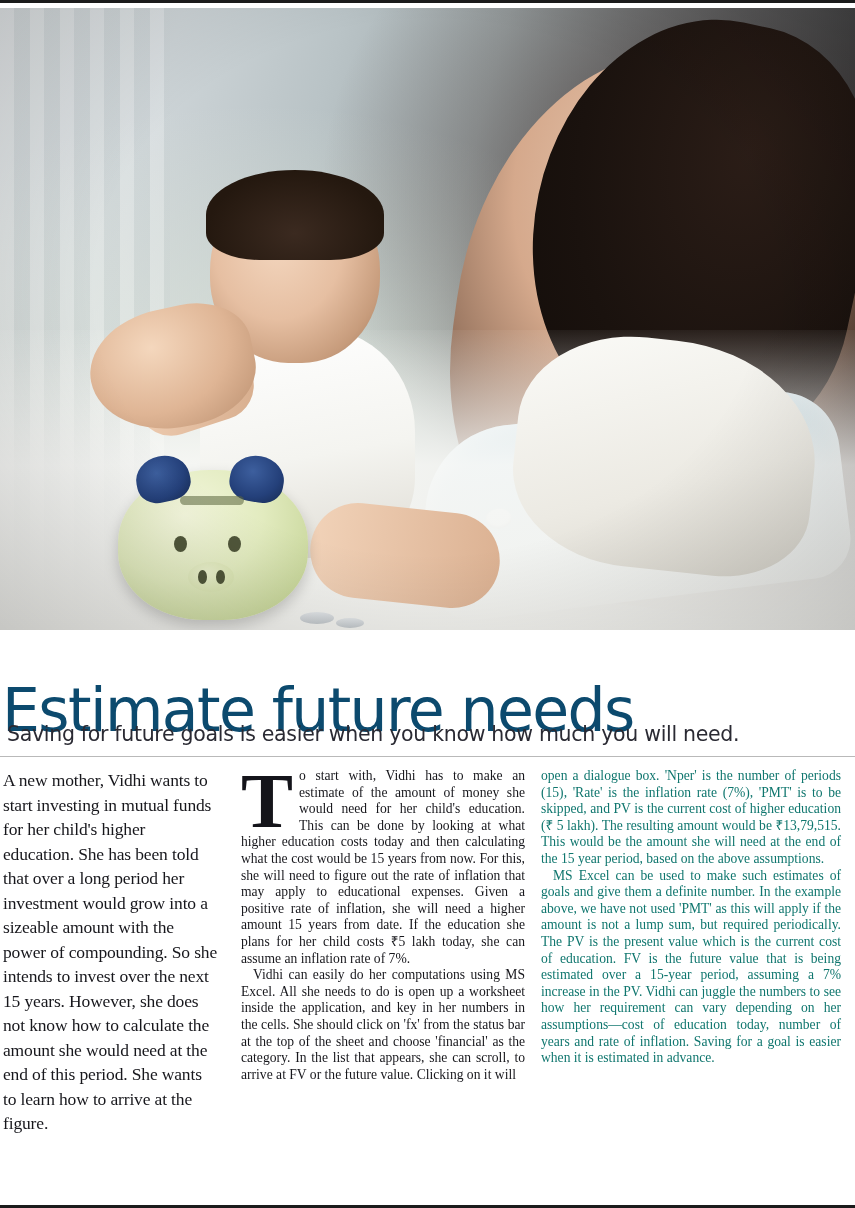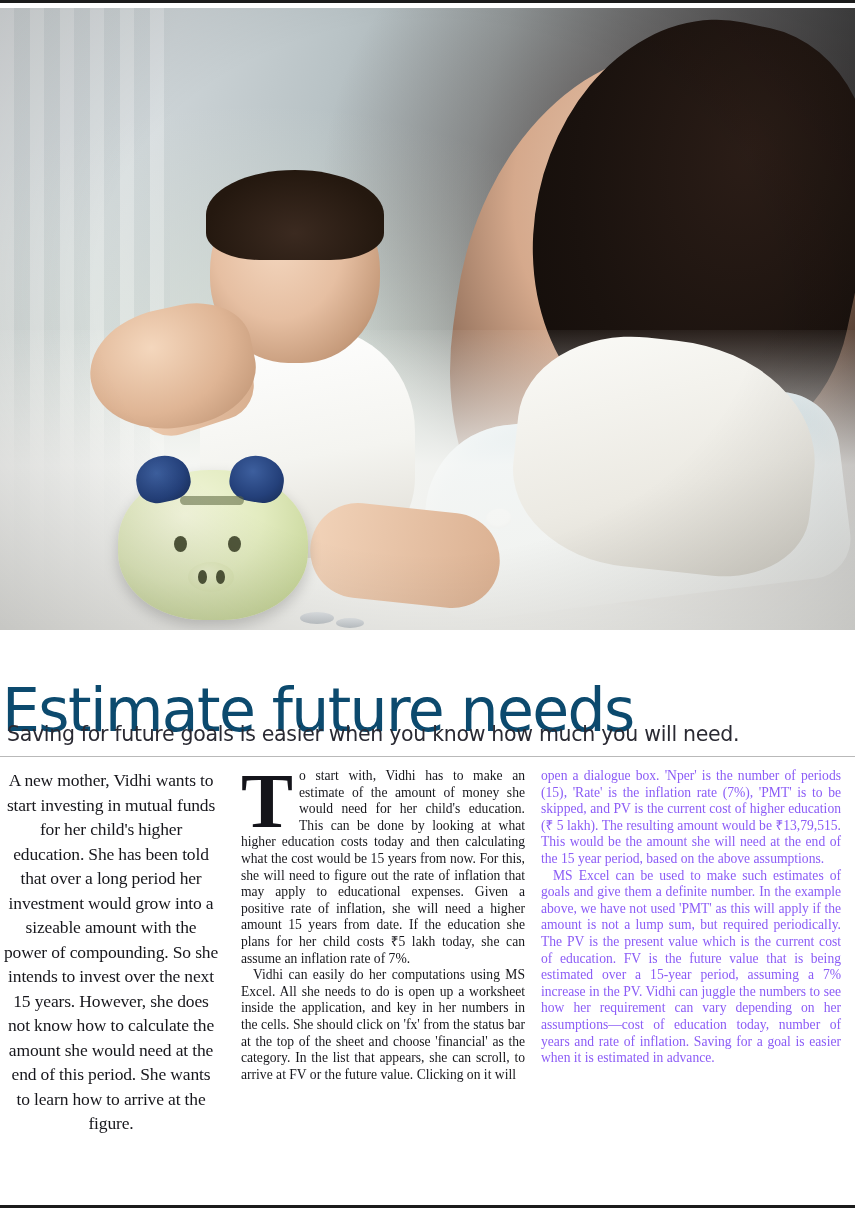--- a/index.html
+++ b/index.html
@@ -265,21 +265,20 @@
   .cols {
     position: absolute;
     left: 3px;
     top: 768px;
     width: 849px;
     display: flex;
     gap: 0;
   }
   .col {
     box-sizing: border-box;
-    text-align: center;
   }
   .col1 {
     width: 238px;
     padding-right: 22px;
     font-size: 17.5px;
     line-height: 24.5px;
     letter-spacing: -0.15px;
     color: #17171c;
   }
   .col2 {
@@ -288,21 +287,21 @@
     font-size: 13.6px;
     line-height: 16.6px;
     text-align: justify;
     color: #17171c;
   }
   .col3 {
     width: 300px;
     font-size: 13.6px;
     line-height: 16.6px;
     text-align: justify;
-    color: #8b5cf6;
+    color: #0f766e;
   }
   .col2 p, .col3 p { margin: 0; }
   .col2 p + p, .col3 p + p { text-indent: 12px; }
   .dropcap {
     float: left;
     font-family: "Liberation Serif", serif;
     font-weight: bold;
     font-size: 78px;
     line-height: 62px;
     padding: 2px 6px 0 0;

